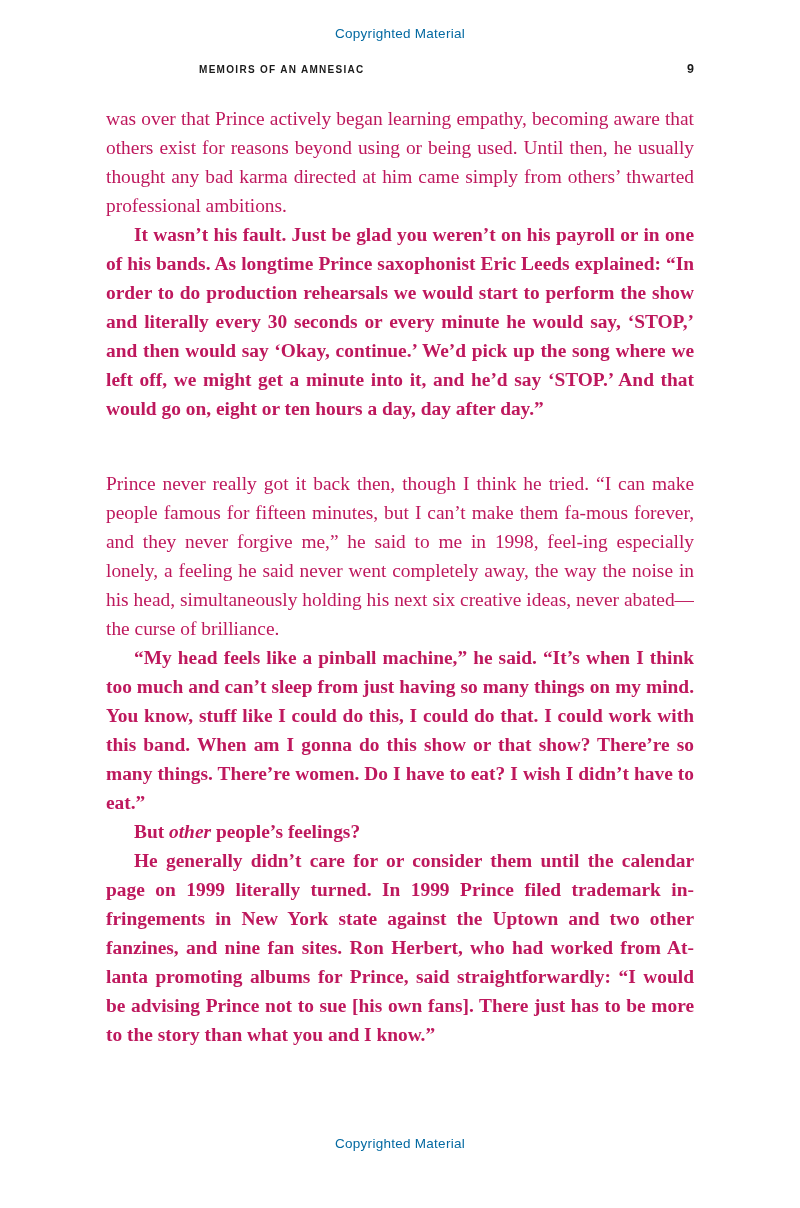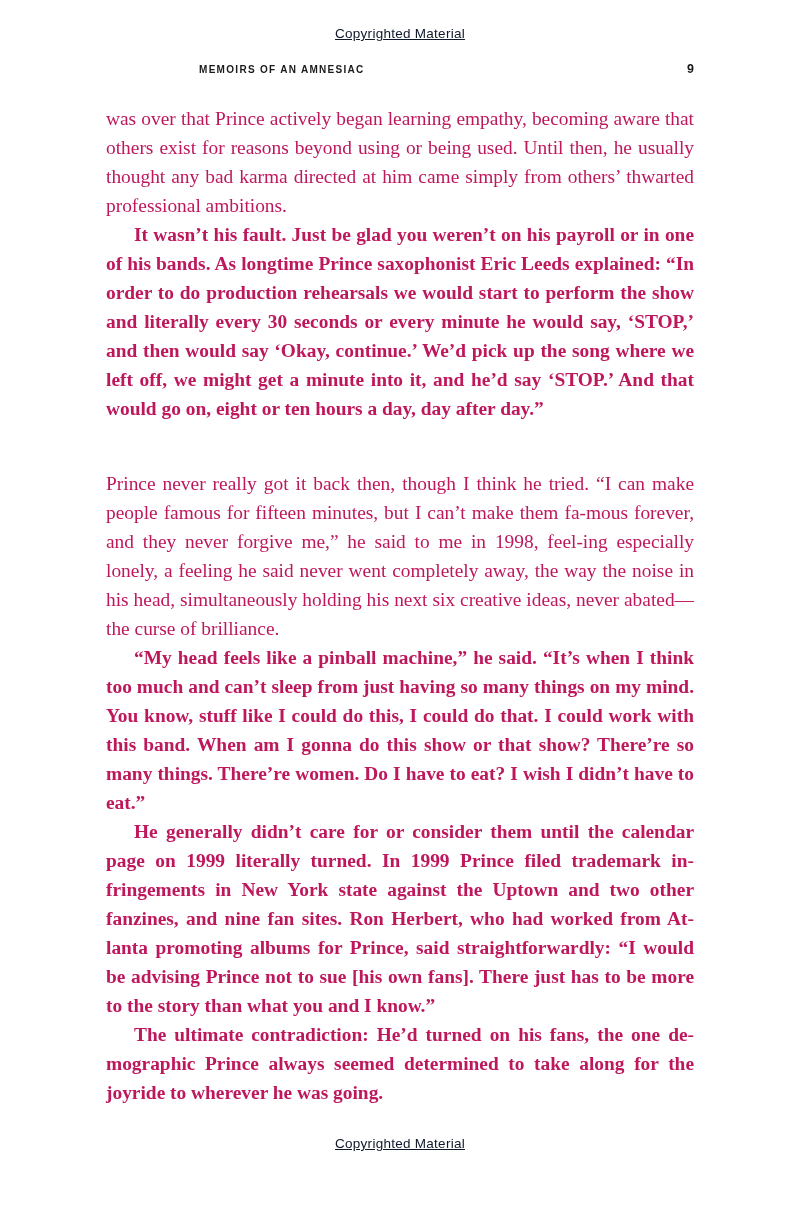--- a/index.html
+++ b/index.html
@@ -22,22 +22,21 @@
     box-sizing: border-box;
   }
   .watermark {
     position: absolute;
     left: 0;
     width: 100%;
     text-align: center;
     font-family: "Liberation Sans", sans-serif;
     font-size: 13.5px;
     letter-spacing: 0.02em;
-    color: #0f172a;
-    text-decoration: underline;
+    color: #0369a1;
   }
   .watermark-top { top: 26px; }
   .watermark-bottom { top: 1136px; }
 
   .running-head {
     position: absolute;
     top: 62px;
     left: 106px;
     width: 588px;
     display: flex;
@@ -91,19 +90,19 @@
   </div>
 
   <div class="body-text">
     <p class="flush">was over that Prince actively began learning empathy, becoming aware that others exist for reasons beyond using or being used. Until then, he usually thought any bad karma directed at him came simply from others’ thwarted professional ambitions.</p>
     <p class="indent">It wasn’t his fault. Just be glad you weren’t on his payroll or in one of his bands. As longtime Prince saxophonist Eric Leeds explained: “In order to do production rehearsals we would start to perform the show and literally every 30 seconds or every minute he would say, ‘STOP,’ and then would say ‘Okay, continue.’ We’d pick up the song where we left off, we might get a minute into it, and he’d say ‘STOP.’ And that would go on, eight or ten hours a day, day after day.”</p>
 
     <div class="gap"></div>
 
     <p class="flush">Prince never really got it back then, though I think he tried. “I can make people famous for fifteen minutes, but I can’t make them fa-mous forever, and they never forgive me,” he said to me in 1998, feel-ing especially lonely, a feeling he said never went completely away, the way the noise in his head, simultaneously holding his next six creative ideas, never abated—the curse of brilliance.</p>
     <p class="indent">“My head feels like a pinball machine,” he said. “It’s when I think too much and can’t sleep from just having so many things on my mind. You know, stuff like I could do this, I could do that. I could work with this band. When am I gonna do this show or that show? There’re so many things. There’re women. Do I have to eat? I wish I didn’t have to eat.”</p>
+    <p class="indent"><span>But </span><em>other</em><span> people’s feelings?</span></p>
     <p class="indent">He generally didn’t care for or consider them until the calendar page on 1999 literally turned. In 1999 Prince filed trademark in-fringements in New York state against the Uptown and two other fanzines, and nine fan sites. Ron Herbert, who had worked from At-lanta promoting albums for Prince, said straightforwardly: “I would be advising Prince not to sue [his own fans]. There just has to be more to the story than what you and I know.”</p>
-    <p class="indent">The ultimate contradiction: He’d turned on his fans, the one de-mographic Prince always seemed determined to take along for the joyride to wherever he was going.</p>
   </div>
 
   <div class="watermark watermark-bottom">Copyrighted Material</div>
 
 </div>
 
 </body></html>

